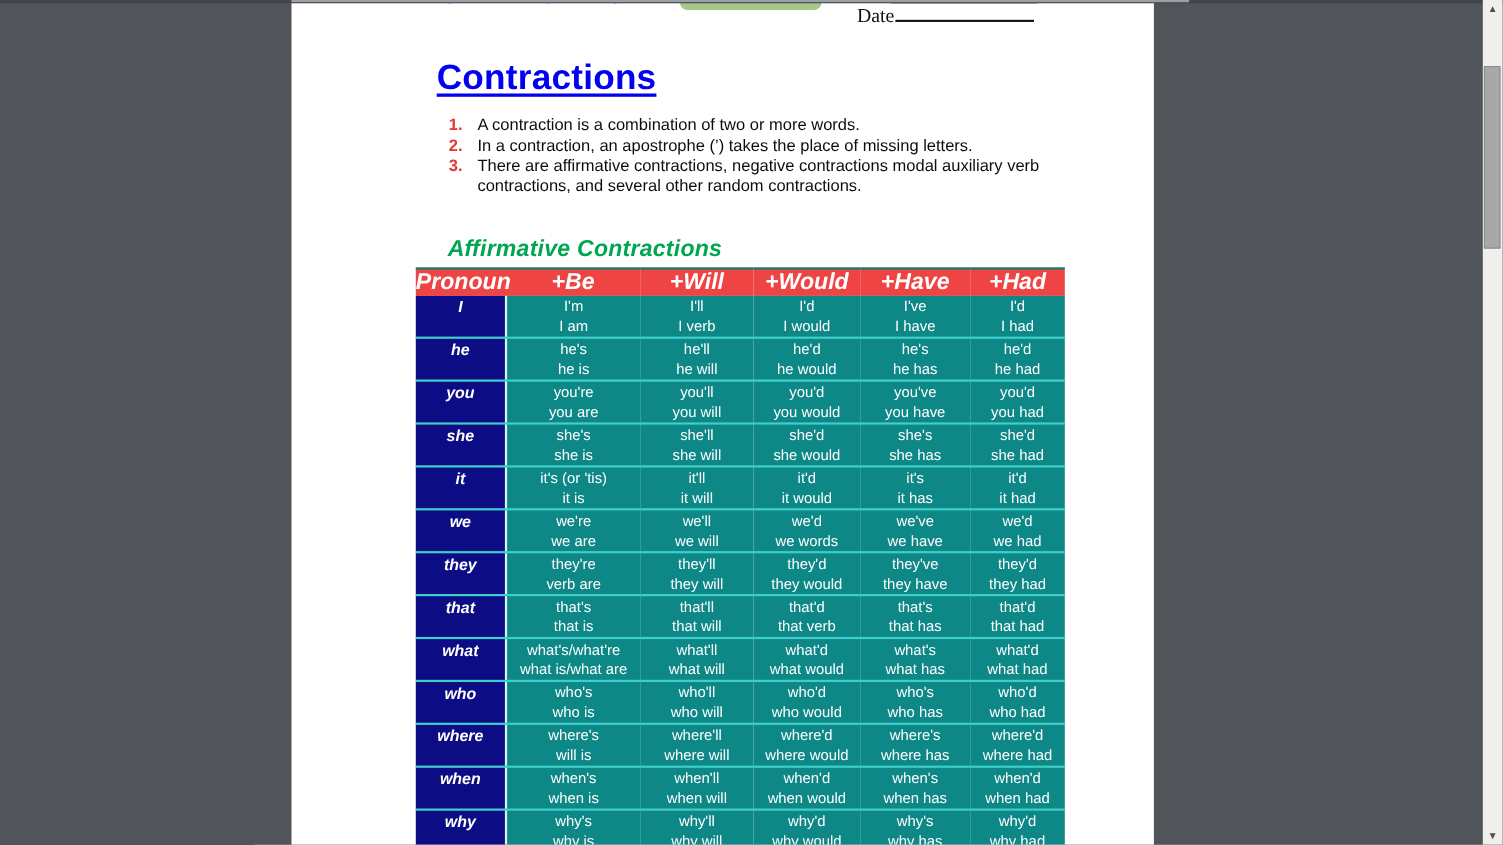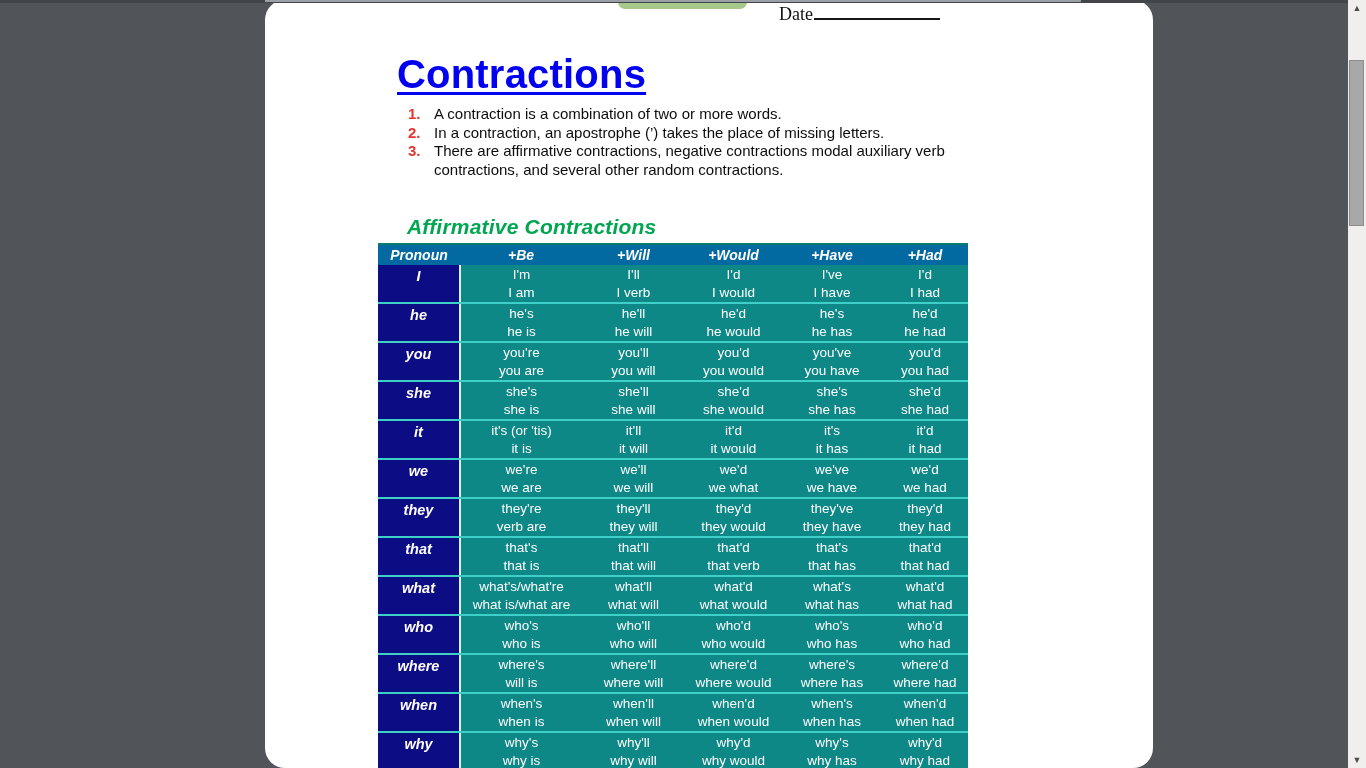--- a/index.html
+++ b/index.html
@@ -7,22 +7,22 @@
   body {
     background:#515559;
     font-family:"Liberation Sans", sans-serif;
     position:relative;
   }
   .top-line-dark { position:absolute; left:0; top:0; width:1366px; height:3px; background:#42464a; z-index:6; }
   .top-line-page { position:absolute; left:265px; top:0; width:816px; height:2px; background:#9aa0a6; z-index:7; }
 
   
   .page {
-    position:absolute; left:265px; top:0; width:888px; height:768px;
-    background:#ffffff; overflow:hidden;border-radius:20px;
+    position:absolute; left:265px; top:0; width:784px; height:768px;
+    background:#ffffff; overflow:hidden;
   }
 
   .top-button {
     position:absolute; left:353px; top:0; width:129px; height:9px;
     background:#a6c88b; border-radius:0 0 7px 7px; cursor:pointer;
   }
   .name-line { position:absolute; left:545px; top:0; width:133px; height:3px; background:#161616; }
   .date-row {
     position:absolute; left:514px; top:2px;
     font-family:"Liberation Serif", serif; font-size:18px; color:#111;
@@ -31,21 +31,21 @@
     display:inline-block; width:126px; height:18px;
     border-bottom:2px solid #161616; margin-left:1px;
   }
   .frag { position:absolute; top:0; height:3px; background:#3434c0; border-radius:0 0 2px 2px; }
   .frag.f1 { left:141px; width:6px; }
   .frag.f2 { left:231px; width:5px; }
   .frag.f3 { left:291px; width:6px; }
 
   h1.title {
     position:absolute; left:132px; top:52px;
-    font-size:40px; font-weight:bold; color:#0202ee;
+    font-size:32px; font-weight:bold; color:#0202ee;
     text-decoration:underline; text-decoration-thickness:3px; text-underline-offset:4px;
     letter-spacing:0.2px;
   }
 
   .intro { position:absolute; left:143px; top:105px; width:545px; }
   .intro-item { display:flex; align-items:flex-start; }
   .intro-item .num {
     width:26px; flex:0 0 26px; color:#e43531; font-weight:bold;
     font-size:15px; line-height:18.5px;
   }
@@ -55,22 +55,22 @@
     position:absolute; left:142px; top:215px;
     font-size:21px; font-weight:bold; font-style:italic; color:#00a651;
     letter-spacing:0.2px;
     text-align:right;
   }
 
   
   .tbl-wrap { position:absolute; left:113px; top:243px; }
   table { border-collapse:collapse; table-layout:fixed; width:590px; }
   thead th {
-    background:#0369a1; color:#ffffff; height:21px;
-    font-size:14px; font-weight:bold; font-style:italic;
+    background:#ef4444; color:#ffffff; height:21px;
+    font-size:21px; font-weight:bold; font-style:italic;
     text-align:center; vertical-align:middle;
     border-top:2px solid #0b7d6d;
   }
   tbody tr { height:37.6px; }
   tbody th, tbody td { border-bottom:2px solid #3ed0c8; vertical-align:top; }
   tbody th.pron {
     background:#0c0c85; color:#ffffff;
     font-size:14.5px; font-weight:bold; font-style:italic;
     text-align:center; padding-top:2px; line-height:18px;
     border-right:2px solid #d8f4f1;
@@ -273,21 +273,21 @@
             <td>
               <span class="line">we're</span>
               <span class="line">we are</span>
             </td>
             <td>
               <span class="line">we'll</span>
               <span class="line">we will</span>
             </td>
             <td>
               <span class="line">we'd</span>
-              <span class="line">we what</span>
+              <span class="line">we words</span>
             </td>
             <td>
               <span class="line">we've</span>
               <span class="line">we have</span>
             </td>
             <td>
               <span class="line">we'd</span>
               <span class="line">we had</span>
             </td>
           </tr>

